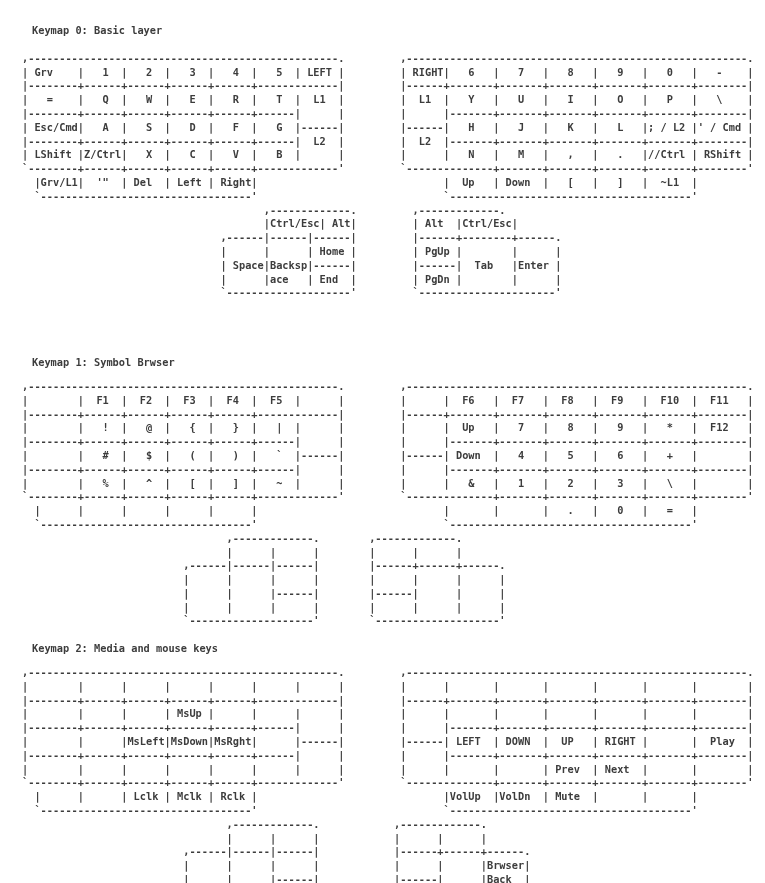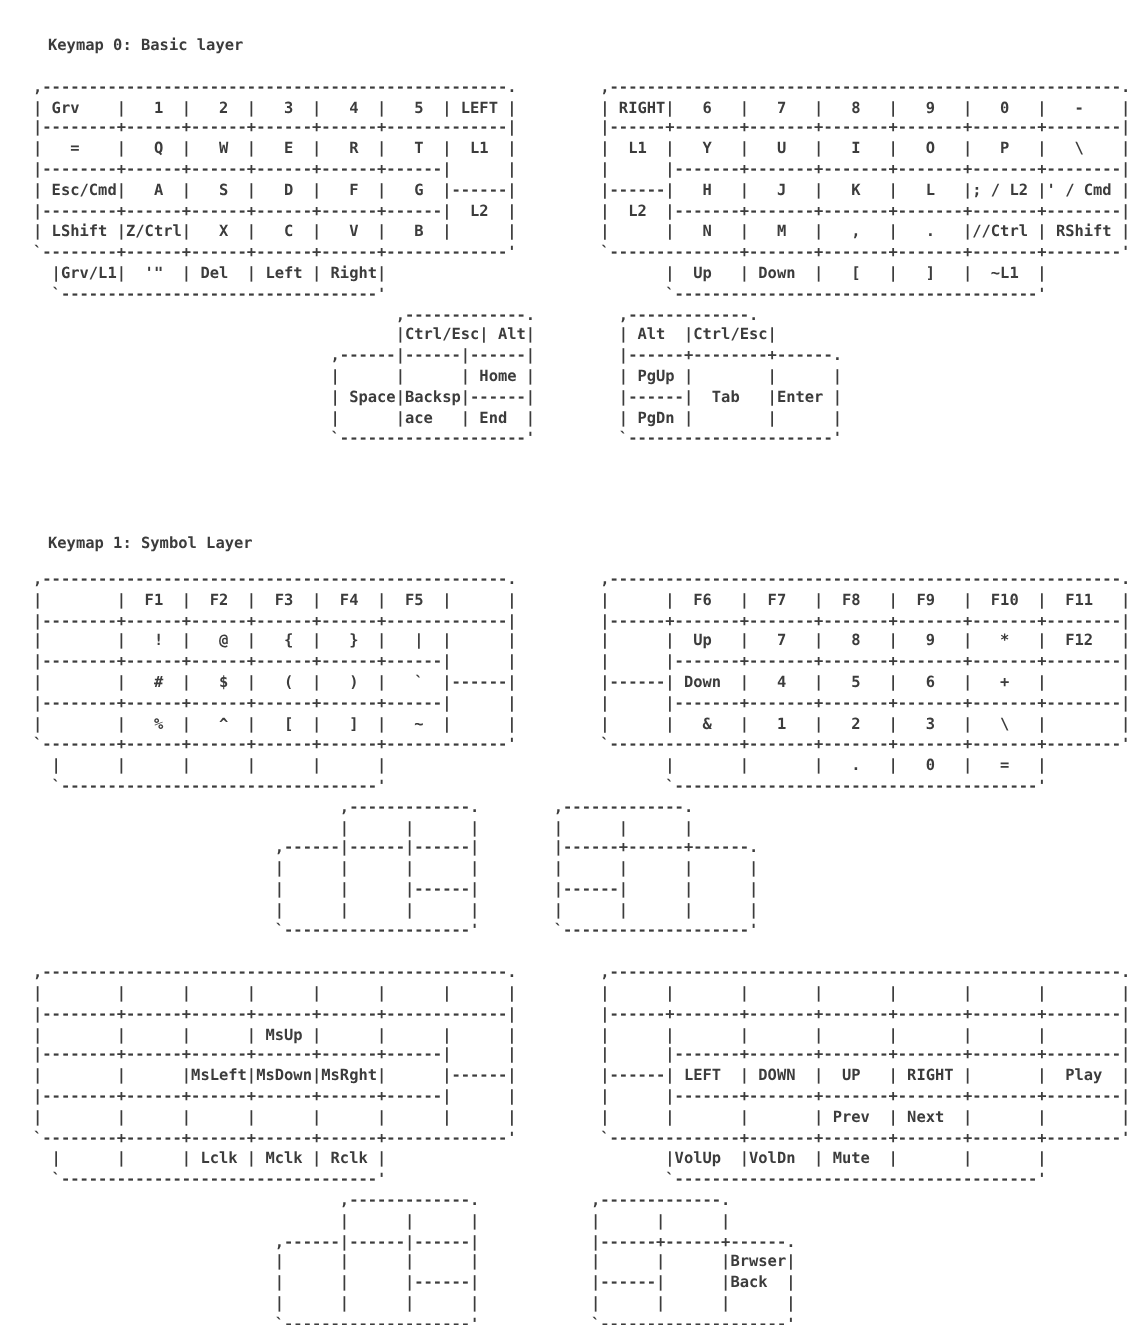--- a/index.html
+++ b/index.html
@@ -41,21 +41,21 @@
                                        ,-------------.         ,-------------.
                                        |Ctrl/Esc| Alt|         | Alt  |Ctrl/Esc|
                                 ,------|------|------|         |------+--------+------.
                                 |      |      | Home |         | PgUp |        |      |
                                 | Space|Backsp|------|         |------|  Tab   |Enter |
                                 |      |ace   | End  |         | PgDn |        |      |
                                 `--------------------'         `----------------------'</pre>
   </section>
 
   <section class="section-1">
-    <div class="km-title">Keymap 1: Symbol Layer</div>
+    <div class="km-title">Keymap 1: Symbol Brwser</div>
     <pre class="km-art">,--------------------------------------------------.         ,-------------------------------------------------------.
 |        |  F1  |  F2  |  F3  |  F4  |  F5  |      |         |      |  F6   |  F7   |  F8   |  F9   |  F10  |  F11   |
 |--------+------+------+------+------+-------------|         |------+-------+-------+-------+-------+-------+--------|
 |        |   !  |   @  |   {  |   }  |   |  |      |         |      |  Up   |   7   |   8   |   9   |   *   |  F12   |
 |--------+------+------+------+------+------|      |         |      |-------+-------+-------+-------+-------+--------|
 |        |   #  |   $  |   (  |   )  |   `  |------|         |------| Down  |   4   |   5   |   6   |   +   |        |
 |--------+------+------+------+------+------|      |         |      |-------+-------+-------+-------+-------+--------|
 |        |   %  |   ^  |   [  |   ]  |   ~  |      |         |      |   &amp;   |   1   |   2   |   3   |   \   |        |
 `--------+------+------+------+------+-------------'         `--------------+-------+-------+-------+-------+--------'
   |      |      |      |      |      |                              |       |       |   .   |   0   |   =   |
@@ -63,20 +63,21 @@
                                  ,-------------.        ,-------------.
                                  |      |      |        |      |      |
                           ,------|------|------|        |------+------+------.
                           |      |      |      |        |      |      |      |
                           |      |      |------|        |------|      |      |
                           |      |      |      |        |      |      |      |
                           `--------------------'        `--------------------'</pre>
   </section>
 
   <section class="section-2">
+    <div class="km-title">Keymap 2: Media and mouse keys</div>
     <pre class="km-art">,--------------------------------------------------.         ,-------------------------------------------------------.
 |        |      |      |      |      |      |      |         |      |       |       |       |       |       |        |
 |--------+------+------+------+------+-------------|         |------+-------+-------+-------+-------+-------+--------|
 |        |      |      | MsUp |      |      |      |         |      |       |       |       |       |       |        |
 |--------+------+------+------+------+------|      |         |      |-------+-------+-------+-------+-------+--------|
 |        |      |MsLeft|MsDown|MsRght|      |------|         |------| LEFT  | DOWN  |  UP   | RIGHT |       |  Play  |
 |--------+------+------+------+------+------|      |         |      |-------+-------+-------+-------+-------+--------|
 |        |      |      |      |      |      |      |         |      |       |       | Prev  | Next  |       |        |
 `--------+------+------+------+------+-------------'         `--------------+-------+-------+-------+-------+--------'
   |      |      | Lclk | Mclk | Rclk |                              |VolUp  |VolDn  | Mute  |       |       |

